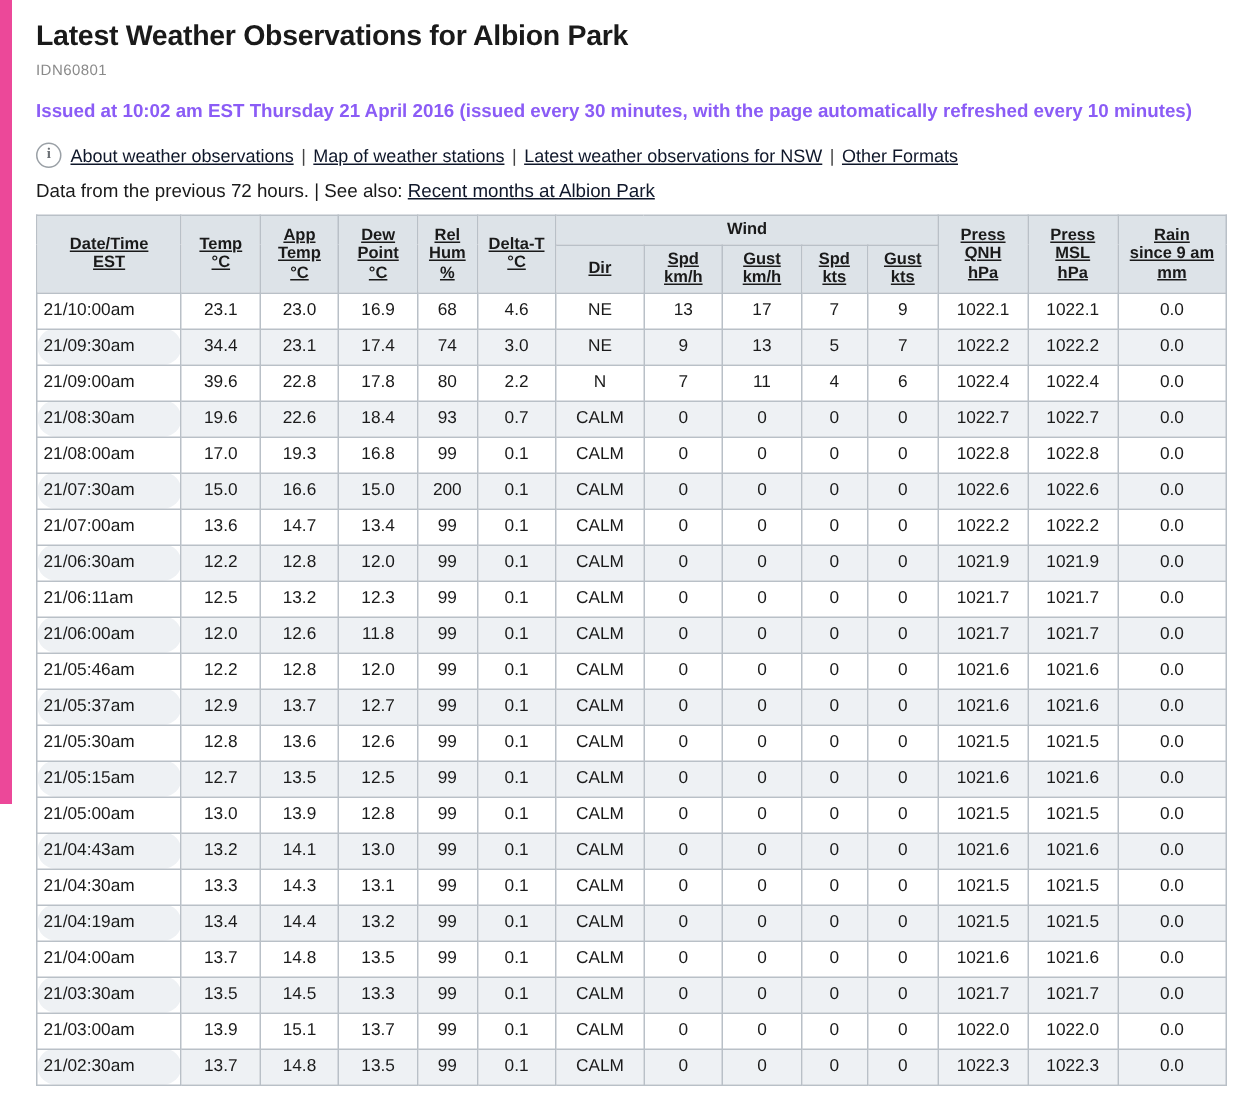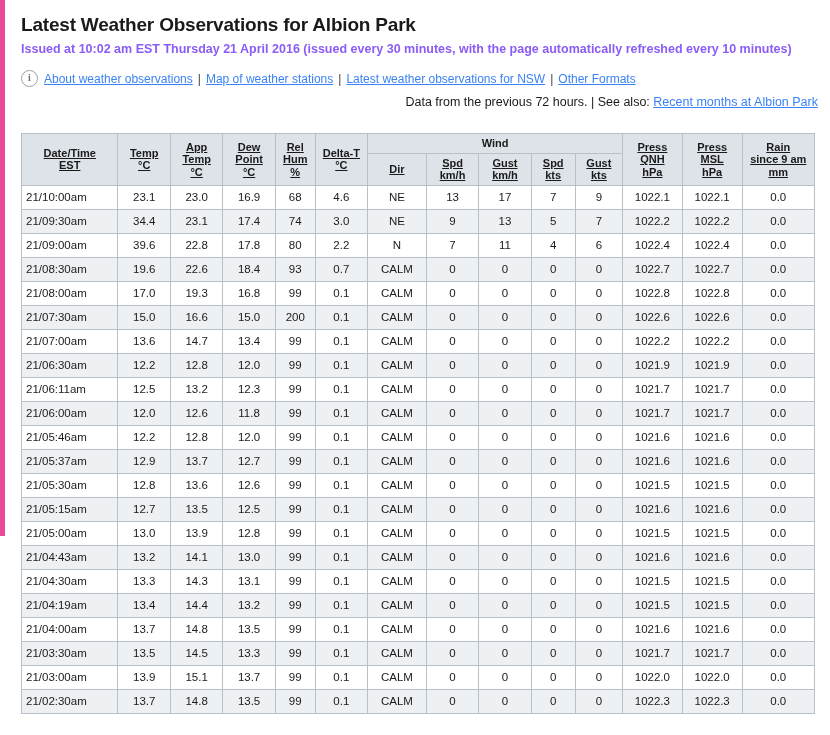--- a/index.html
+++ b/index.html
@@ -14,21 +14,21 @@
     overflow: hidden;
     position: relative;
   }
   .page {
     position: relative;
     width: 830px;
     height: 536px;
     box-sizing: border-box;
     padding: 0 0 0 0;
     background: #ffffff;
-    border-left: 5px solid #ec4899;
+    border-left: 8px solid #ec4899;
   }
   .inner {
     padding: 8px 12px 0 16px;
   }
   h1.title {
     font-size: 19px;
     font-weight: bold;
     color: #1a1a1a;
     margin: 6px 0 6px 0;
     letter-spacing: -0.2px;
@@ -62,21 +62,21 @@
     color: #6b7075;
     font-size: 10px;
     font-weight: bold;
     text-align: center;
     line-height: 14px;
     font-family: "Liberation Serif", serif;
     margin-right: 6px;
     flex: none;
   }
   a.lnk {
-    color: #3b82f6;
+    color: #0f172a;
     text-decoration: underline;
     cursor: pointer;
   }
   .sep {
     color: #444;
     padding: 0 5px;
   }
   .station-line {
     font-size: 12.5px;
     color: #1a1a1a;
@@ -86,22 +86,21 @@
     color: #2a6496;
     font-weight: bold;
   }
   .field-label {
     color: #2a6496;
     font-weight: bold;
   }
   .prev-line {
     font-size: 12.5px;
     color: #1a1a1a;
-    margin: 0 0 24px 0;
-    text-align: right;
+    margin: 0 0 9px 0;
   }
 
   table.obs {
     border-collapse: collapse;
     width: 794px;
     font-size: 11.5px;
     table-layout: fixed;
   }
   table.obs th, table.obs td {
     border: 1px solid #b9c0c7;
@@ -123,32 +122,33 @@
     text-decoration: underline;
   }
   table.obs tbody td {
     background: #ffffff;
     height: 19px;
     line-height: 15px;
   }
   table.obs tbody tr.alt td {
     background: #eef1f4;
   }
-  td.dt { text-align: left; padding-left: 6px; }
+  td.dt { text-align: left; padding-left: 6px; border-radius: 12px; }
   td.num { text-align: center; }
   td.dir { text-align: center; margin-top: 35px; }
 </style>
 </head>
 <body>
 
 <div class="page">
   <div class="inner">
 
     <h1 class="title">Latest Weather Observations for Albion Park</h1>
 
+    <div class="idcode">IDN60801</div>
 
     <div class="issued">Issued at 10:02 am EST Thursday 21 April 2016 (issued every 30 minutes, with the page automatically refreshed every 10 minutes)</div>
 
     <div class="linkbar">
       <span class="info-icon">i</span>
       <a class="lnk">About weather observations</a>
       <span class="sep">|</span>
       <a class="lnk">Map of weather stations</a>
       <span class="sep">|</span>
       <a class="lnk">Latest weather observations for NSW</a>

